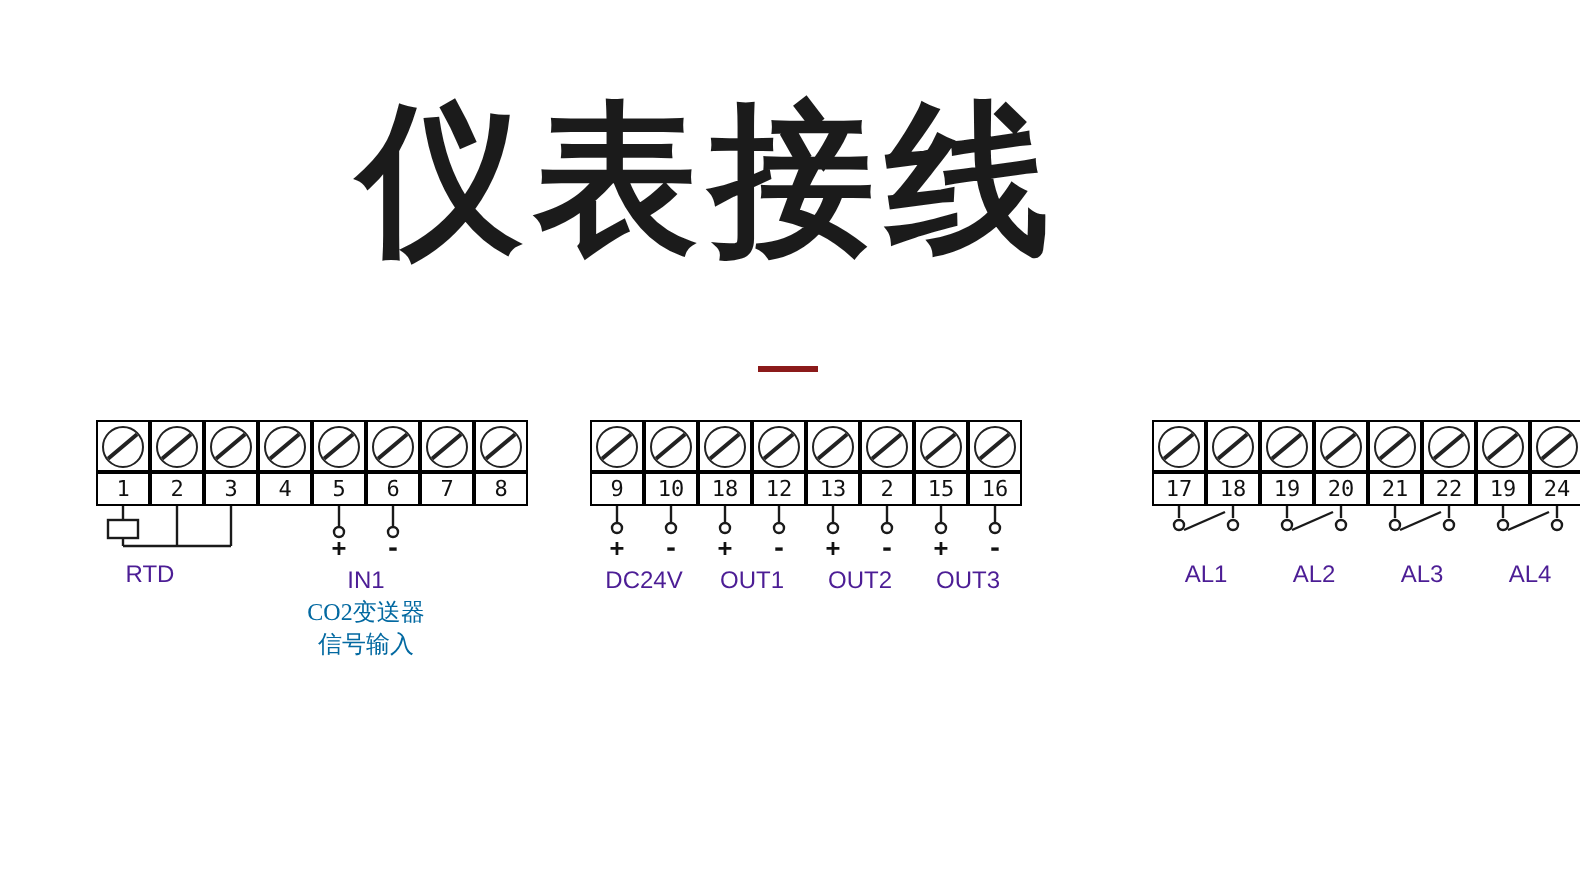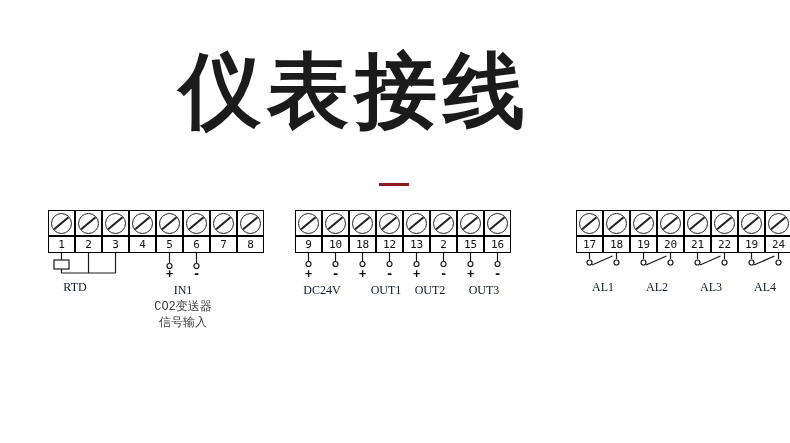--- a/index.html
+++ b/index.html
@@ -43,25 +43,25 @@
     display:flex; align-items:center; justify-content:center;
     font-family:"DejaVu Sans Mono", monospace; font-size:11px; color:#111;
   }
   .wires { position:absolute; left:0; top:43px; }
   .sign {
     position:absolute; top:57px; width:20px; text-align:center;
     font-family:"DejaVu Sans Mono", monospace; font-size:12px; font-weight:700; color:#111;
   }
   .wlabel {
     position:absolute; width:54px; text-align:center;
-    font-family:Liberation Serif, serif; font-size:12px; color:#0f172a;
+    font-family:Liberation Sans, sans-serif; font-size:12px; color:#4c1d95;
   }
   .desc {
     position:absolute; width:108px; left:81px; text-align:center;
-    font-family:Liberation Mono, monospace; font-size:12px; color:#404040;
+    font-family:Liberation Serif, serif; font-size:12px; color:#0369a1;
   }
   svg line, svg rect, svg circle { stroke:var(--line); }
 </style>
 </head>
 <body>
 
 <div class="canvas">
 
   <div class="page-title">仪表接线</div>
   <div class="title-underline"></div>
@@ -186,21 +186,21 @@
     </svg>
     <div class="sign" style="left:3.5px;">+</div>
     <div class="sign" style="left:30.5px;">-</div>
     <div class="sign" style="left:57.5px;">+</div>
     <div class="sign" style="left:84.5px;">-</div>
     <div class="sign" style="left:111.5px;">+</div>
     <div class="sign" style="left:138.5px;">-</div>
     <div class="sign" style="left:165.5px;">+</div>
     <div class="sign" style="left:192.5px;">-</div>
     <div class="wlabel" style="left:0; top:73px;">DC24V</div>
-    <div class="wlabel" style="left:64px; top:73px;">OUT1</div>
+    <div class="wlabel" style="left:54px; top:73px;">OUT1</div>
     <div class="wlabel" style="left:108px; top:73px;">OUT2</div>
     <div class="wlabel" style="left:162px; top:73px;">OUT3</div>
   </div>
 
   <div class="block block-3">
     <div class="screw-row">
         <div class="screw-cell">
           <span class="screw"></span>
         </div>
         <div class="screw-cell">

